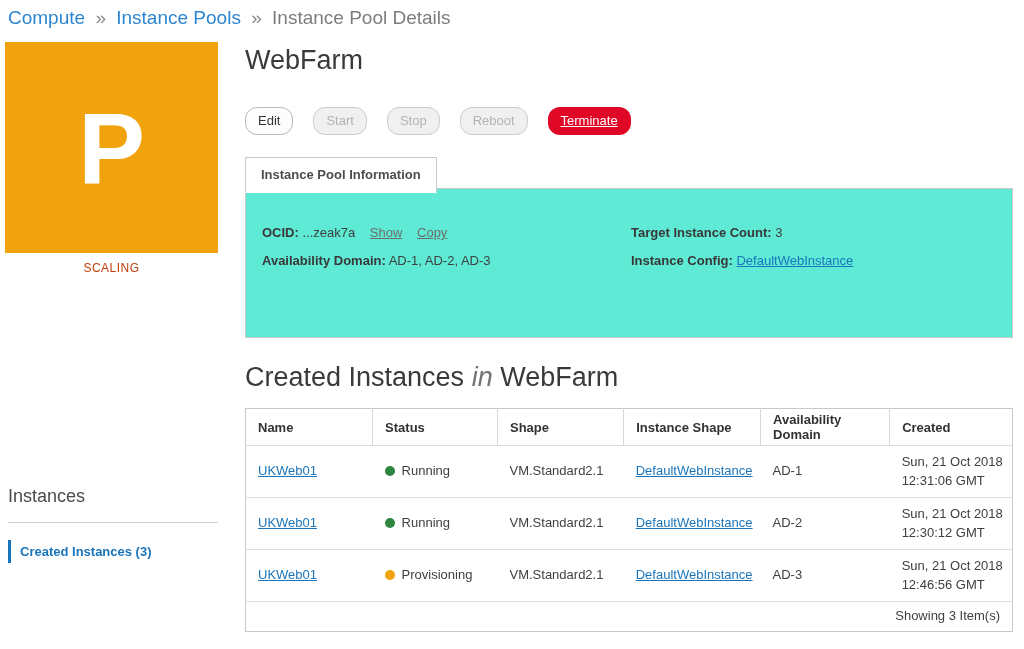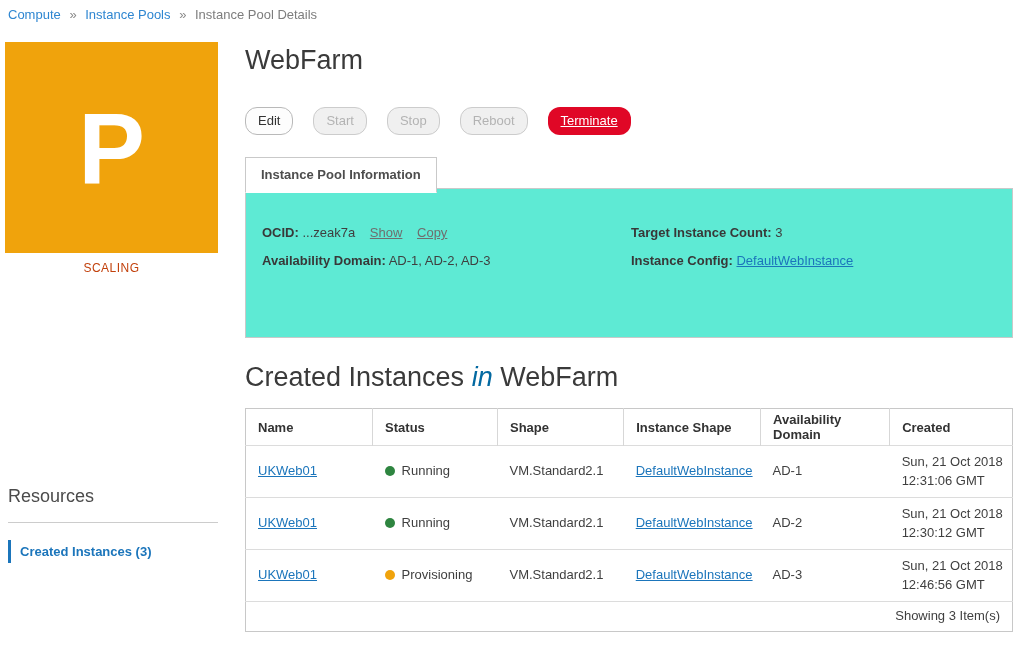--- a/index.html
+++ b/index.html
@@ -1,21 +1,21 @@
 <!DOCTYPE html>
 <html><head>
 <meta charset="utf-8">
 <style>
   * { box-sizing: border-box; margin: 0; padding: 0; }
   html, body { background: #ffffff; }
   body { font-family: "Liberation Sans", "DejaVu Sans", sans-serif; color: #3f3f3f; }
   .page { position: relative; width: 1024px; height: 649px; overflow: hidden; background: #fff; }
 
   
-  .breadcrumb { position: absolute; left: 8px; top: 7px; font-size: 13px; }
+  .breadcrumb { position: absolute; left: 8px; top: 7px; font-size: 19px; }
   .breadcrumb a { color: #2e86d1; text-decoration: none; cursor: pointer; }
   .crumb-sep { color: #8a8a8a; margin: 0 5px; }
   .crumb-current { color: #7d7d7d; }
 
   
   .pool-icon { position: absolute; left: 5px; top: 42px; width: 213px; height: 211px;
     background: #f0a30c; display: flex; align-items: center; justify-content: center; }
   .pool-icon .letter { color: #ffffff; font-size: 100px; font-weight: bold; line-height: 1; }
   .pool-state { position: absolute; left: 5px; top: 261px; width: 213px; text-align: center;
     color: #c2410c; font-size: 12px; letter-spacing: 0.5px; }
@@ -38,21 +38,21 @@
   .info-panel { position: absolute; top: 143px; left: 0; width: 768px; height: 150px;
     border: 1px solid #c9c9c9; background: #5eead4; padding: 36px 16px 0 16px; }
   .info-grid { display: grid; grid-template-columns: 369px auto; row-gap: 12px; font-size: 13px; }
   .info-item { line-height: 16px; }
   .info-item b { color: #383838; }
   .ghost-link { color: #6e6e6e; text-decoration: underline; cursor: pointer; margin-left: 11px; }
   .blue-link { color: #1b75bb; text-decoration: underline; cursor: pointer; }
 
   
   .section-heading { position: absolute; top: 317px; left: 0; font-size: 27px; font-weight: 400; color: #3a3a3a; }
-  .section-heading .conj { font-style: italic; color: #0369a1; }
+  .section-heading .conj { font-style: italic; color: #737373; }
 
   table.instances { position: absolute; top: 363px; left: 0; width: 768px;
     border-collapse: collapse; border: 1px solid #c8c8c8; background: #fff; font-size: 13px; }
   table.instances th { font-weight: bold; color: #333; text-align: left; height: 37px;
     padding: 0 0 0 12px; border-left: 1px solid #d7d7d7; background: #ffffff; }
   table.instances th:first-child { border-left: none; }
   table.instances td { height: 52px; padding: 0 8px 0 12px; border-top: 1px solid #dcdcdc;
     color: #3f3f3f; vertical-align: middle; line-height: 1.45; }
   .col-name { width: 130px; } .col-status { width: 127px; } .col-shape { width: 127px; }
   .col-config { width: 126px; } .col-ad { width: 132px; } .col-created { width: 126px; }
@@ -80,21 +80,21 @@
     <span class="crumb-sep">»</span>
     <span class="crumb-current">Instance Pool Details</span>
   </div>
 
   <div class="pool-icon">
     <span class="letter">P</span>
   </div>
   <div class="pool-state">SCALING</div>
 
   <div class="resources">
-    <div class="resources-heading">Resources</div>
+    <div class="resources-heading">Instances</div>
     <hr class="resources-divider">
     <div class="resource-item">Created Instances (3)</div>
   </div>
 
   <div class="main">
     <h1 class="page-title">WebFarm</h1>
 
     <div class="actions">
       <button class="btn">Edit</button>
       <button class="btn disabled">Start</button>

